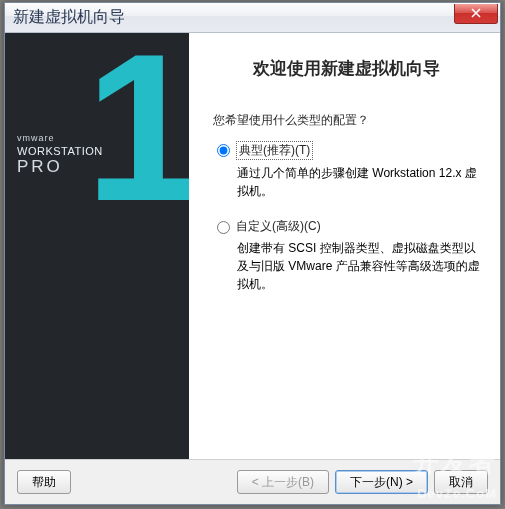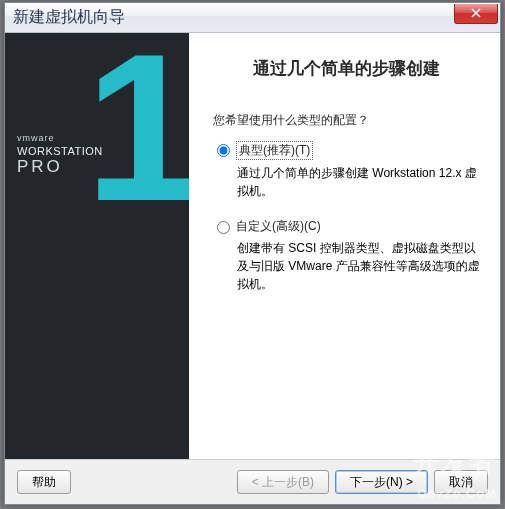--- a/index.html
+++ b/index.html
@@ -221,21 +221,21 @@
     <div class="sidebar">
       <div class="big-number">12</div>
       <div class="logo-block">
         <div class="logo-vmware">vmware</div>
         <div class="logo-workstation">WORKSTATION</div>
         <div class="logo-pro">PRO</div>
       </div>
     </div>
 
     <div class="main">
-      <div class="heading">通过几个简单的步骤创建</div>
+      <div class="heading">欢迎使用新建虚拟机向导</div>
       <div class="question">您希望使用什么类型的配置？</div>
 
       <div class="option-row">
         <input type="radio" name="cfg" checked="" style="">
         <label class="option-label selected">典型(推荐)(T)</label>
       </div>
       <div class="option-desc">通过几个简单的步骤创建 Workstation 12.x 虚拟机。</div>
 
       <div class="option-row">
         <input type="radio" name="cfg" style="">

